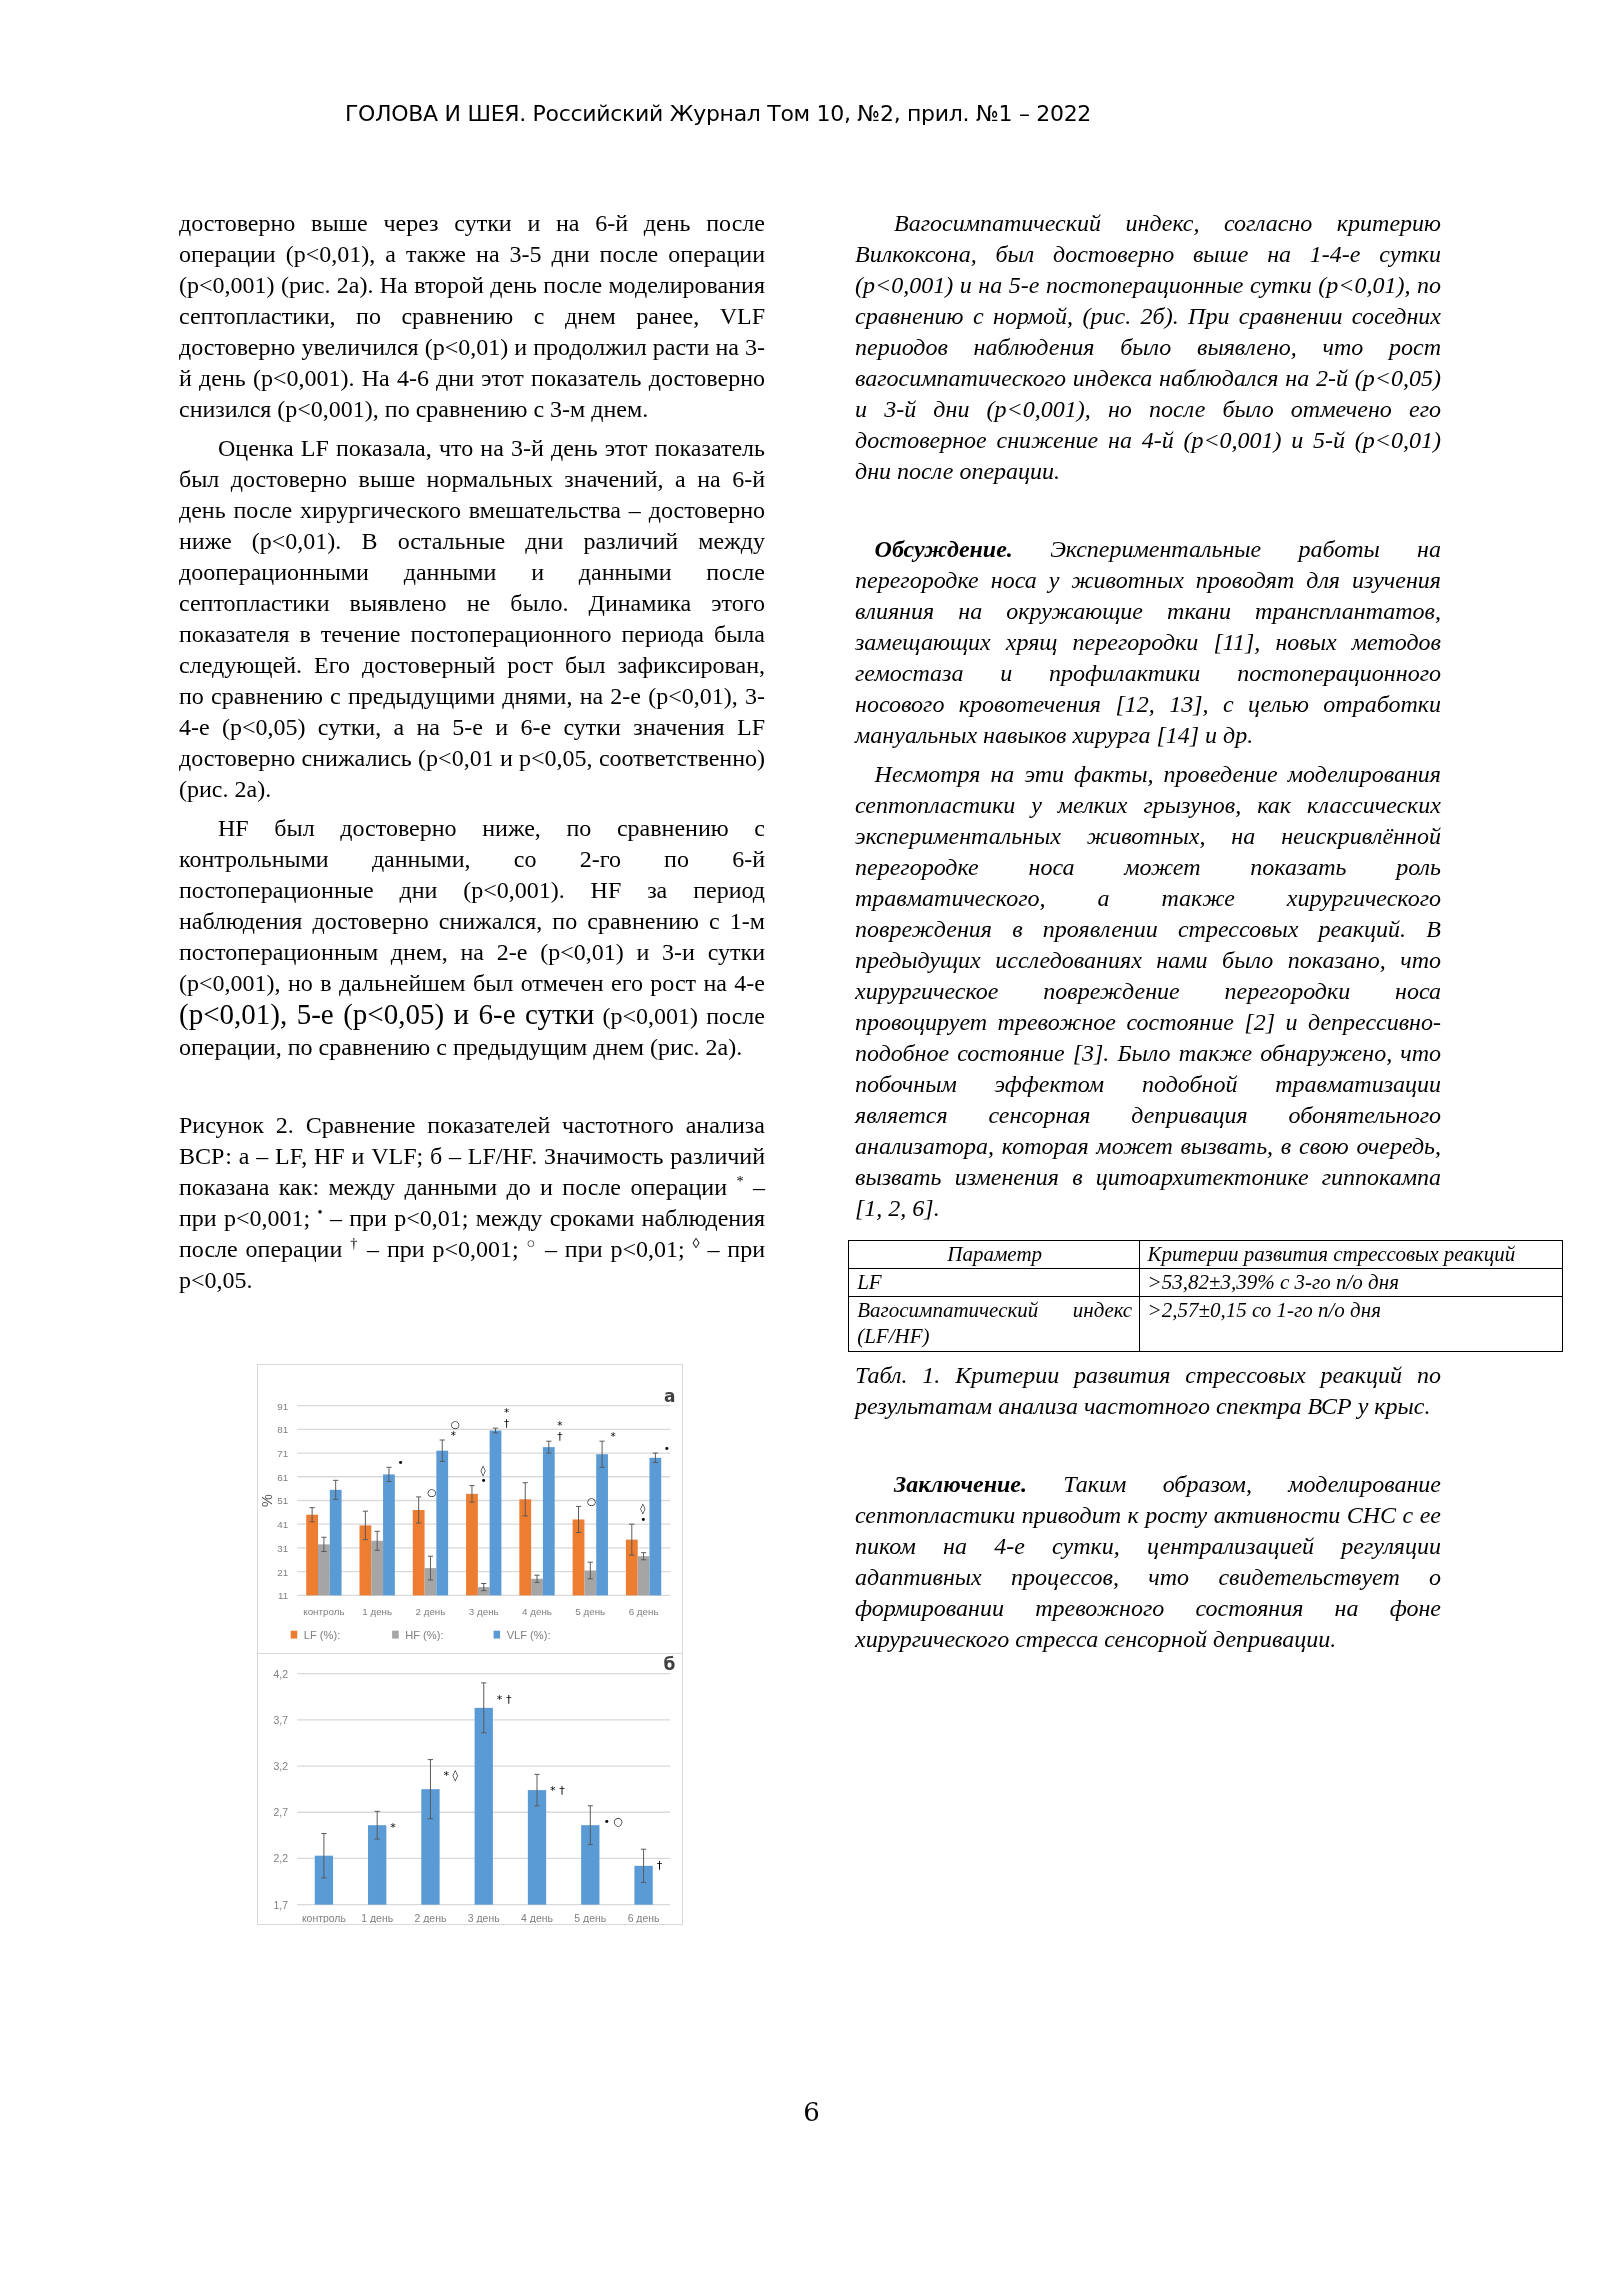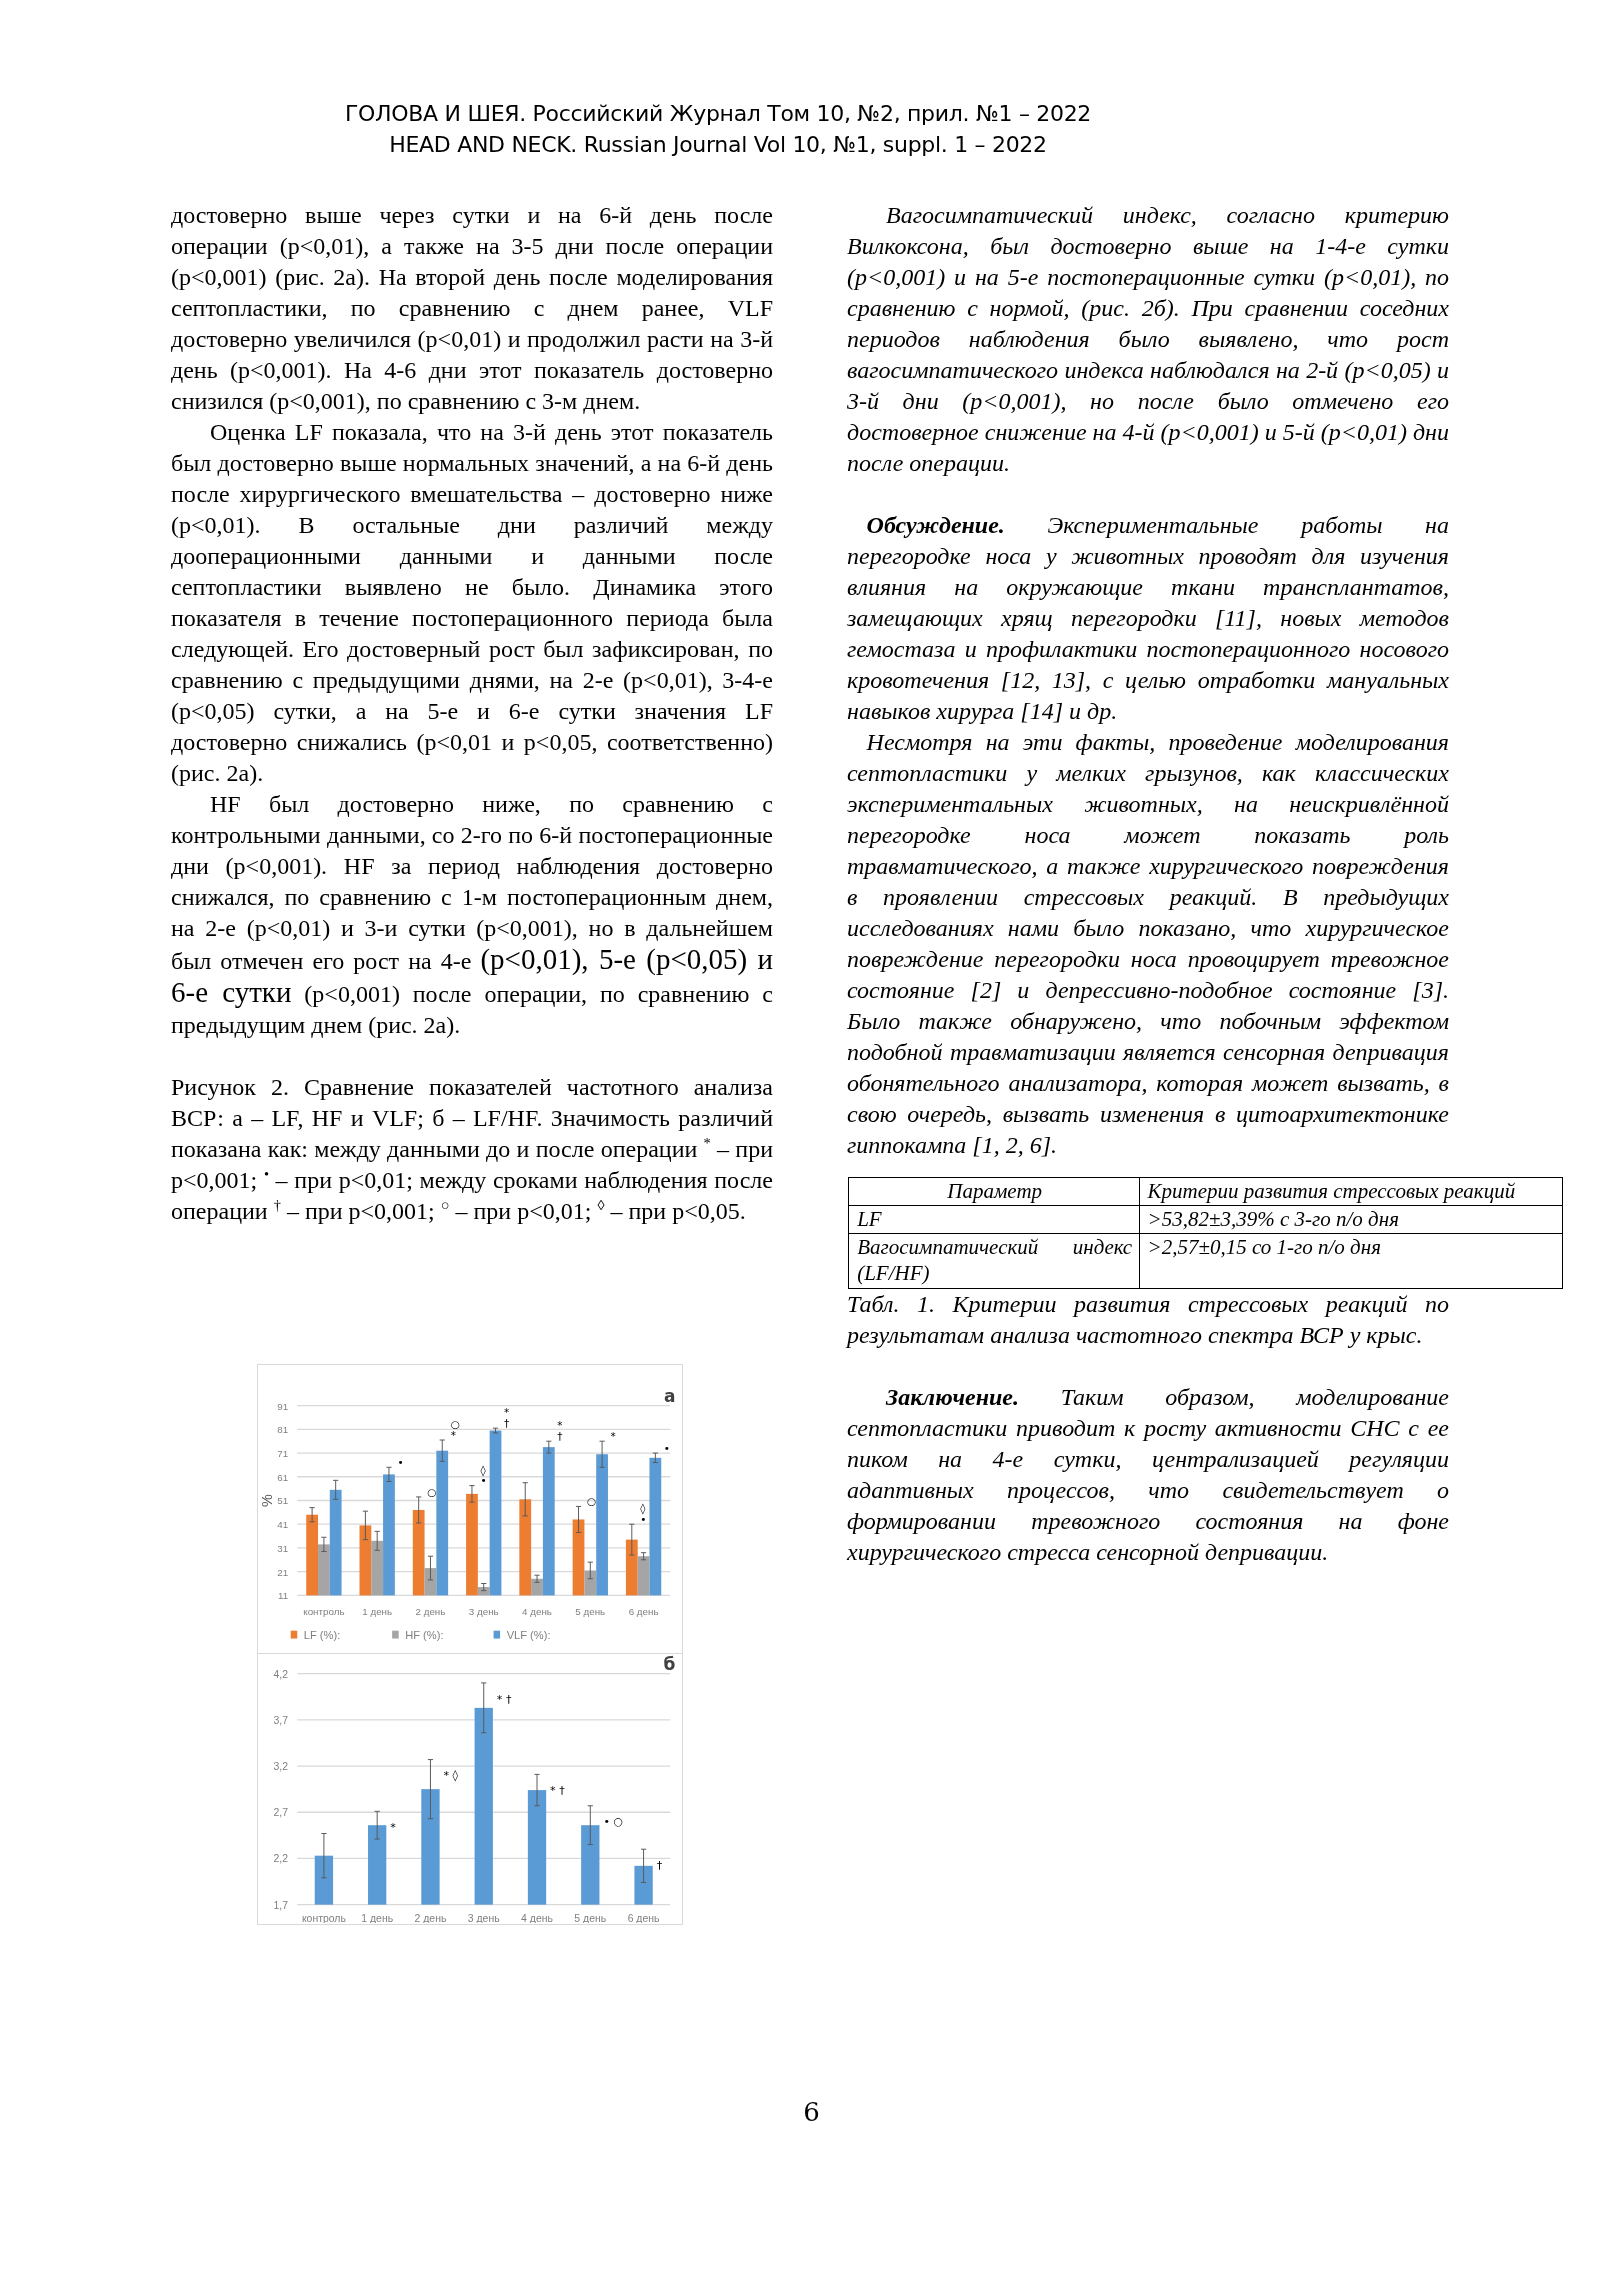--- a/index.html
+++ b/index.html
@@ -2,21 +2,21 @@
 <html style="font-size:10.5px"><head>
 <meta charset="utf-8">
 <style>
   html, body { margin:0; padding:0; background:#ffffff; }
   body { width:1623px; height:2295px; position:relative; overflow:hidden; color:#000; }
   .header { position:absolute; top:98px; left:0; width:1436px; text-align:center;
     font-family:"DejaVu Sans", sans-serif; font-size:22px; line-height:31px; letter-spacing:-0.3px; }
   .col { position:absolute; font-family:"Liberation Serif", serif; font-size:24px; line-height:31px; text-align:justify; }
   .col-left { left:171px; top:200px; width:602px; }
   .col-right { left:847px; top:200px; width:602px;font-style:italic; }
-  .col p { margin:0; }
+  .col p { margin:8px; }
   .indent { text-indent:39px; }
   .indent-sm { text-indent:19.6px; }
   .gap { height:31px; }
   .big { font-size:29px; }
   sup { font-size:14.4px; line-height:0; }
   b { font-weight:bold; }
   .figure { position:absolute; left:257px; top:1364px; width:424px; height:559px; border:1.3px solid #d9d9d9; background:#fff; }
   .figure svg { display:block; }
   .table-wrap { margin-top:15.7px; }
   table.crit { border-collapse:collapse; width:715px; margin-left:1.3px; font-family:"Liberation Serif", serif; font-size:21px; line-height:26px; }
@@ -24,21 +24,20 @@
   table.crit td.c1 { width:275px; }
   table.crit td.h1 { text-align:center; }
   table.crit td.j { text-align:justify; text-align-last:auto; }
   .page-num { position:absolute; top:2097px; left:0; width:1623px; text-align:center; font-family:"DejaVu Serif", serif; font-size:26px; }
 </style>
 </head>
 <body>
 
 <div class="header">
   <div>ГОЛОВА И ШЕЯ. Российский Журнал Том 10, №2, прил. №1 – 2022</div>
-  <div>HEAD AND NECK. Russian Journal Vol 10, №1, suppl. 1 – 2022</div>
 </div>
 
 <div class="col col-left">
   <p>достоверно выше через сутки и на 6-й день после операции (p&lt;0,01), а также на 3-5 дни после операции (p&lt;0,001) (рис. 2а). На второй день после моделирования септопластики, по сравнению с днем ранее, VLF достоверно увеличился (p&lt;0,01) и продолжил расти на 3-й день (p&lt;0,001). На 4-6 дни этот показатель достоверно снизился (p&lt;0,001), по сравнению с 3-м днем.</p>
   <p class="indent">Оценка LF показала, что на 3-й день этот показатель был достоверно выше нормальных значений, а на 6-й день после хирургического вмешательства – достоверно ниже (p&lt;0,01). В остальные дни различий между дооперационными данными и данными после септопластики выявлено не было. Динамика этого показателя в течение постоперационного периода была следующей. Его достоверный рост был зафиксирован, по сравнению с предыдущими днями, на 2-е (p&lt;0,01), 3-4-е (p&lt;0,05) сутки, а на 5-е и 6-е сутки значения LF достоверно снижались (p&lt;0,01 и p&lt;0,05, соответственно) (рис. 2а).</p>
   <p class="indent"><span>HF был достоверно ниже, по сравнению с контрольными данными, со 2-го по 6-й постоперационные дни (p&lt;0,001). HF за период наблюдения достоверно снижался, по сравнению с 1-м постоперационным днем, на 2-е (p&lt;0,01) и 3-и сутки (p&lt;0,001), но в дальнейшем был отмечен его рост на 4-е </span><span class="big">(p&lt;0,01), 5-е (p&lt;0,05) и 6-е сутки</span><span> (p&lt;0,001) после операции, по сравнению с предыдущим днем (рис. 2а).</span></p>
   <div class="gap"></div>
   <p><span>Рисунок 2. Сравнение показателей частотного анализа ВСР: а – LF, HF и VLF; б – LF/HF. Значимость различий показана как: между данными до и после операции </span><sup>*</sup><span> – при p&lt;0,001; </span><sup>•</sup><span> – при p&lt;0,01; между сроками наблюдения после операции </span><sup>†</sup><span> – при p&lt;0,001; </span><sup>○</sup><span> – при p&lt;0,01; </span><sup>◊</sup><span> – при p&lt;0,05.</span></p>
 </div>
 

